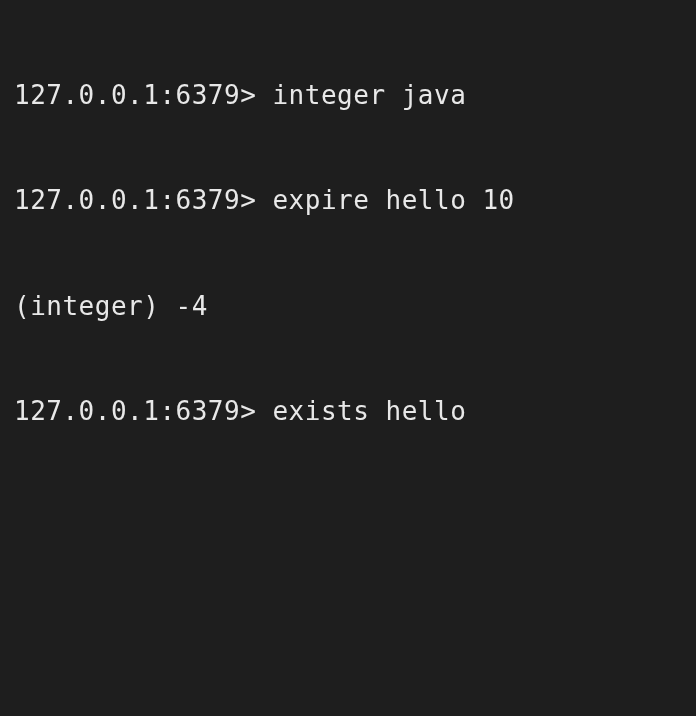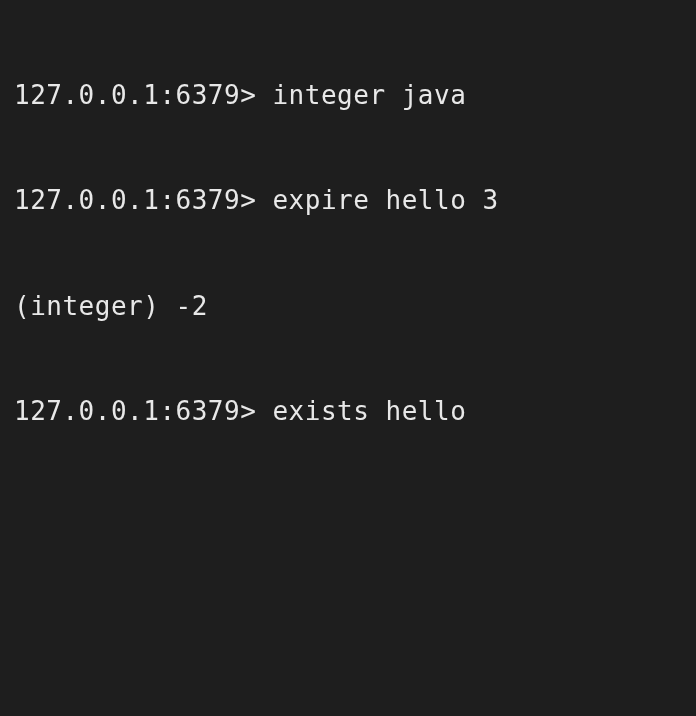--- a/index.html
+++ b/index.html
@@ -28,22 +28,22 @@
     }
     .prompt-line {
       display: block;
     }
   </style>
 </head>
 <body>
 
 <div class="terminal">
   <span class="prompt-line"><span>127.0.0.1:6379&gt;</span> <span>integer java</span></span>
-  <span class="prompt-line"><span>127.0.0.1:6379&gt;</span> <span>expire hello 3</span></span>
-  <span class="line">(integer) -2</span>
+  <span class="prompt-line"><span>127.0.0.1:6379&gt;</span> <span>expire hello 10</span></span>
+  <span class="line">(integer) -4</span>
   <span class="prompt-line"><span>127.0.0.1:6379&gt;</span> <span>exists hello</span></span>
   
   
   
   
   
   
   
   
   

